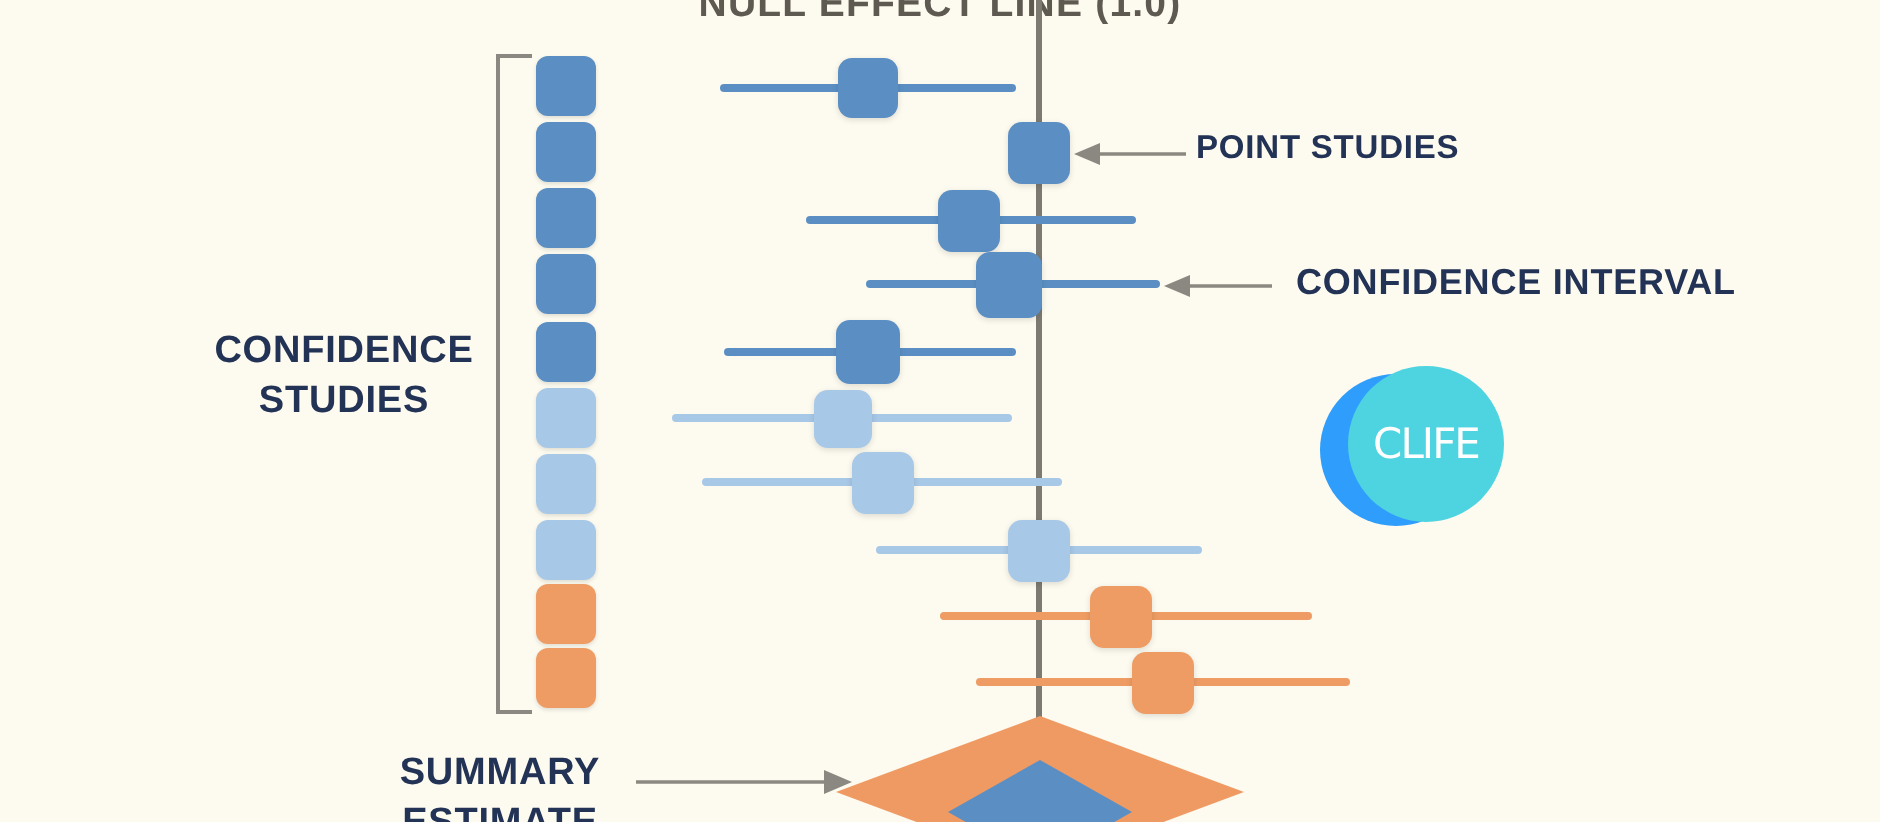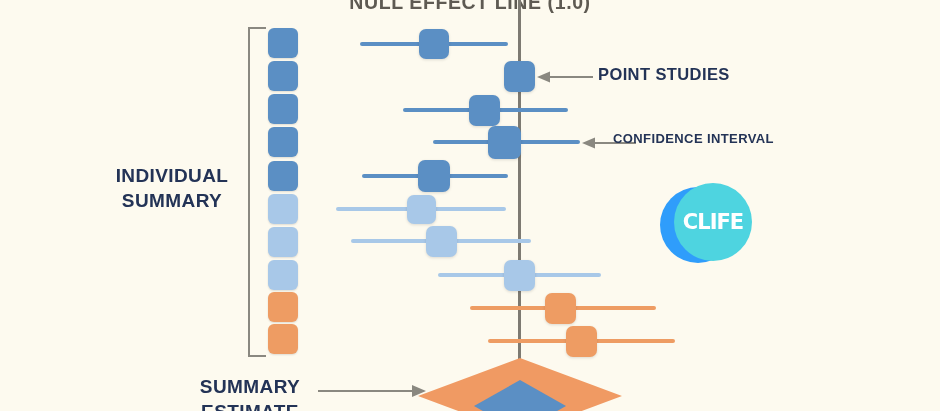--- a/index.html
+++ b/index.html
@@ -103,23 +103,23 @@
     font-size: 19px;
     line-height: 25px;
     white-space: normal;
   }
   #point-estimate-label {
     left: 598px;
     top: 65px;
     font-size: 16.5px;
   }
   #confidence-interval-label {
-    left: 613px;
+    left: 648px;
     top: 131px;
-    font-size: 13px;
+    font-size: 18px;
   }
 
   
   .arrow-svg { position: absolute; overflow: visible; }
 
   
   #summary-diamond-wrap {
     position: absolute;
     left: 418px;
     top: 358px;
@@ -151,21 +151,21 @@
   }
   #logo-text {
     position: absolute;
     left: 14px; top: 0px;
     width: 78px; height: 78px;
     display: flex;
     align-items: center;
     justify-content: center;
     color: #ffffff;
     font-size: 21px;
-    font-weight: bold;
+    font-weight: normal;
     letter-spacing: -1px;
     font-family: "DejaVu Sans", sans-serif;
   }
 </style>
 </head>
 <body style="background: rgb(253, 250, 239);">
 
 <div id="stage" style="background: rgb(253, 250, 239);">
 
   <div id="plot-title" class="plot-label">NULL EFFECT LINE (1.0)</div>
@@ -202,21 +202,21 @@
       <div class="ci-line" style="left: 351px; width: 180px; top: 239px; background: rgb(168, 200, 232);"></div>
       <div class="point-square" style="width: 31px; height: 31px; left: 425.5px; top: 225.5px; background: rgb(168, 200, 232);"></div>
       <div class="ci-line" style="left: 438px; width: 163px; top: 273px; background: rgb(168, 200, 232);"></div>
       <div class="point-square" style="width: 31px; height: 31px; left: 503.5px; top: 259.5px; background: rgb(168, 200, 232);"></div>
       <div class="ci-line" style="left: 470px; width: 186px; top: 306px; background: rgb(238, 156, 99);"></div>
       <div class="point-square" style="width: 31px; height: 31px; left: 544.5px; top: 292.5px; background: rgb(238, 156, 99);"></div>
       <div class="ci-line" style="left: 488px; width: 187px; top: 339px; background: rgb(238, 156, 99);"></div>
       <div class="point-square" style="width: 31px; height: 31px; left: 565.5px; top: 325.5px; background: rgb(238, 156, 99);"></div>
     </div>
 
-  <div id="individual-studies-label" class="plot-label">INDIVIDUAL SUMMARY</div>
+  <div id="individual-studies-label" class="plot-label">CONFIDENCE STUDIES</div>
 
   <svg class="arrow-svg" style="left:535px; top:66px;" width="60" height="22">
     <line x1="58" y1="11" x2="12" y2="11" stroke="#8a8880" stroke-width="1.8"></line>
     <polygon points="2,11 15,5.5 15,16.5" fill="#8a8880"></polygon>
   </svg>
   <div id="point-estimate-label" class="plot-label">POINT STUDIES</div>
 
   <svg class="arrow-svg" style="left:580px; top:132px;" width="58" height="22">
     <line x1="56" y1="11" x2="12" y2="11" stroke="#8a8880" stroke-width="1.8"></line>
     <polygon points="2,11 15,5.5 15,16.5" fill="#8a8880"></polygon>

